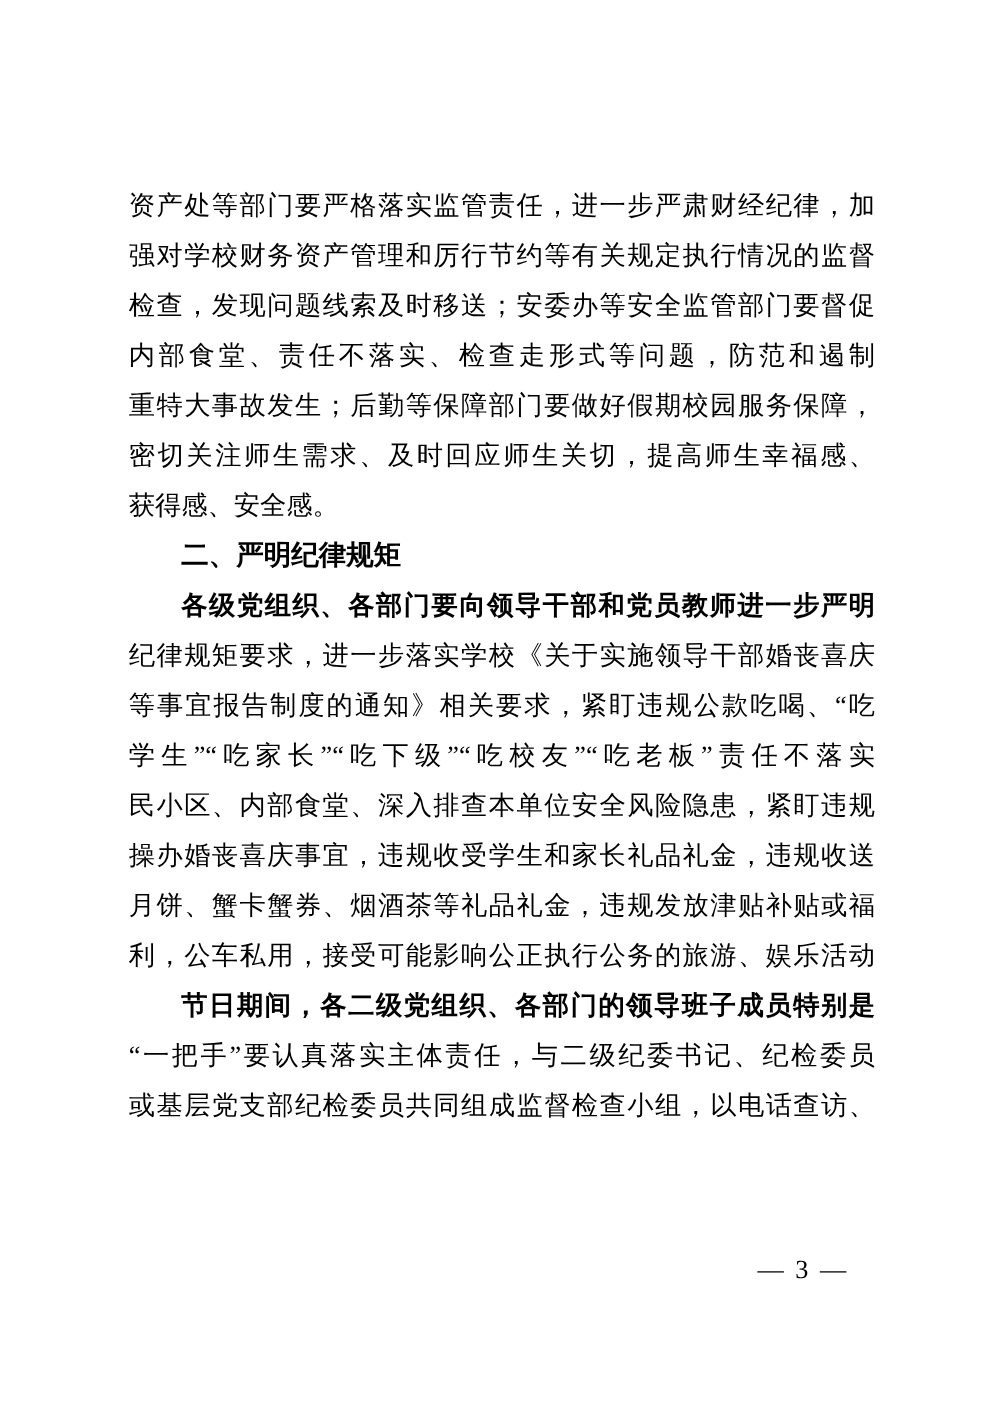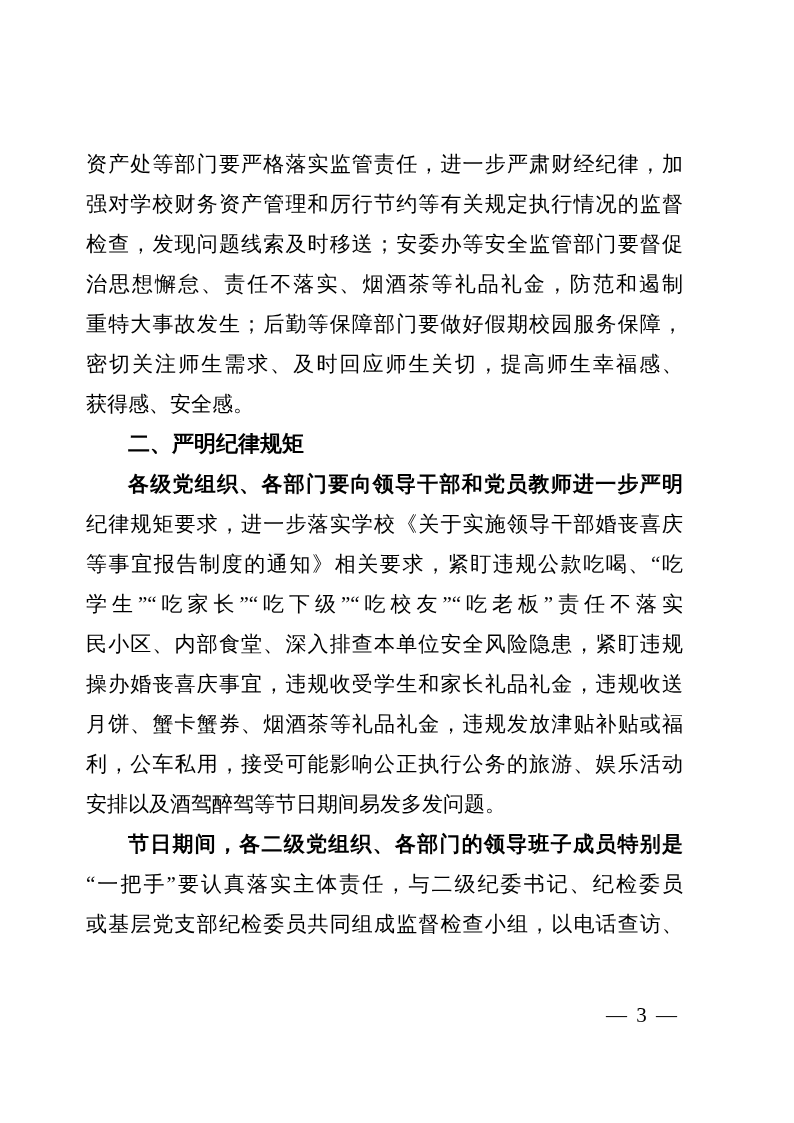--- a/index.html
+++ b/index.html
@@ -11,21 +11,21 @@
     position: relative;
     width: 794px;
     height: 1123px;
     background: #ffffff;
     overflow: hidden;
     font-family: "Liberation Serif", "DejaVu Serif", serif;
     color: #000000;
   }
   .content {
     position: absolute;
-    left: 86px;
+    left: 103px;
     top: 144px;
     width: 597px;
   }
   .line {
     height: 40px;
     line-height: 40px;
     font-size: 21px;
     color: #000;
     text-align: justify;
     text-align-last: justify;
@@ -65,36 +65,35 @@
 </style>
 </head>
 <body>
 
 <div class="page">
   <div class="content">
 
     <div class="line">资产处等部门要严格落实监管责任，进一步严肃财经纪律，加</div>
     <div class="line">强对学校财务资产管理和厉行节约等有关规定执行情况的监督</div>
     <div class="line">检查，发现问题线索及时移送；安委办等安全监管部门要督促</div>
-    <div class="line">治思想懈怠、责任不落实、烟酒茶等礼品礼金，防范和遏制</div>
+    <div class="line">内部食堂、责任不落实、检查走形式等问题，防范和遏制</div>
     <div class="line">重特大事故发生；后勤等保障部门要做好假期校园服务保障，</div>
     <div class="line">密切关注师生需求、及时回应师生关切，提高师生幸福感、</div>
     <div class="line p-last">获得感、安全感。</div>
 
     <div class="heading">二、严明纪律规矩</div>
 
     <div class="line p-first">各级党组织、各部门要向领导干部和党员教师进一步严明</div>
     <div class="line">纪律规矩要求，进一步落实学校《关于实施领导干部婚丧喜庆</div>
     <div class="line">等事宜报告制度的通知》相关要求，紧盯违规公款吃喝、“吃</div>
     <div class="line">学生”“吃家长”“吃下级”“吃校友”“吃老板”责任不落实</div>
     <div class="line">民小区、内部食堂、深入排查本单位安全风险隐患，紧盯违规</div>
     <div class="line">操办婚丧喜庆事宜，违规收受学生和家长礼品礼金，违规收送</div>
     <div class="line">月饼、蟹卡蟹券、烟酒茶等礼品礼金，违规发放津贴补贴或福</div>
     <div class="line">利，公车私用，接受可能影响公正执行公务的旅游、娱乐活动</div>
-    <div class="line p-last">安排以及酒驾醉驾等节日期间易发多发问题。</div>
 
     <div class="line p-first">节日期间，各二级党组织、各部门的领导班子成员特别是</div>
     <div class="line">“一把手”要认真落实主体责任，与二级纪委书记、纪检委员</div>
     <div class="line">或基层党支部纪检委员共同组成监督检查小组，以电话查访、</div>
 
   </div>
 
   <div class="page-number">— 3 —</div>
 </div>
 

